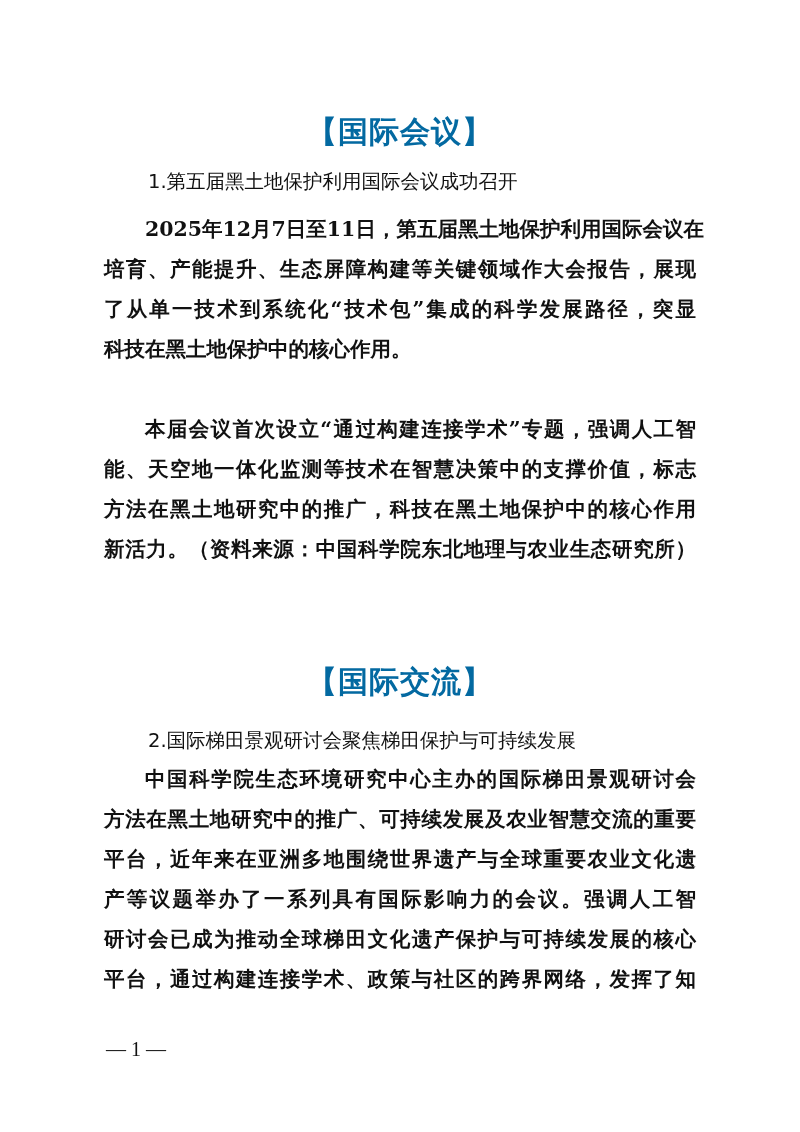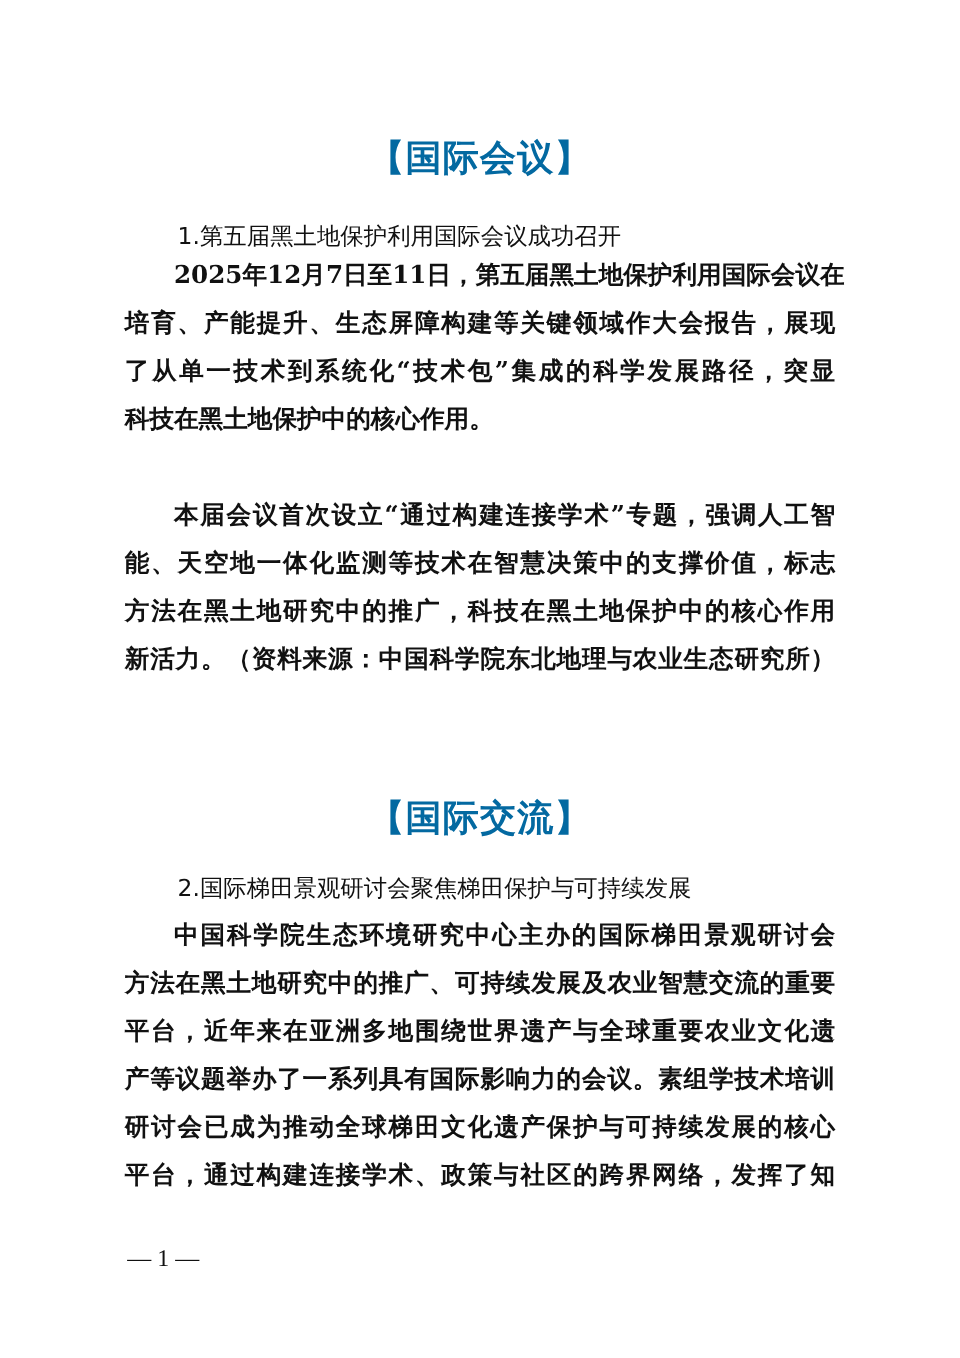--- a/index.html
+++ b/index.html
@@ -29,21 +29,21 @@
     font-family: "Liberation Serif", "DejaVu Serif", serif; font-size: 20px; color: #111;
   }
 </style>
 </head>
 <body>
 
 <div class="page">
 
   <div class="section-title" style="top:112px;">【国际会议】</div>
 
-  <div class="item-title" style="top:183px;">1.第五届黑土地保护利用国际会议成功召开</div>
+  <div class="item-title" style="top:168px;">1.第五届黑土地保护利用国际会议成功召开</div>
 
   <div class="para" style="top:209px;">
     <span class="line indent">2025年12月7日至11日，第五届黑土地保护利用国际会议在</span>
     <span class="line">培育、产能提升、生态屏障构建等关键领域作大会报告，展现</span>
     <span class="line">了从单一技术到系统化“技术包”集成的科学发展路径，突显</span>
     <span class="line last">科技在黑土地保护中的核心作用。</span>
   </div>
 
   <div class="para" style="top:409px;">
     <span class="line indent">本届会议首次设立“通过构建连接学术”专题，强调人工智</span>
@@ -53,20 +53,20 @@
   </div>
 
   <div class="section-title" style="top:662px;">【国际交流】</div>
 
   <div class="item-title" style="top:727px;">2.国际梯田景观研讨会聚焦梯田保护与可持续发展</div>
 
   <div class="para" style="top:759px;">
     <span class="line indent">中国科学院生态环境研究中心主办的国际梯田景观研讨会</span>
     <span class="line">方法在黑土地研究中的推广、可持续发展及农业智慧交流的重要</span>
     <span class="line">平台，近年来在亚洲多地围绕世界遗产与全球重要农业文化遗</span>
-    <span class="line">产等议题举办了一系列具有国际影响力的会议。素组学技术培训</span>
+    <span class="line">产等议题举办了一系列具有国际影响力的会议。强调人工智</span>
     <span class="line">研讨会已成为推动全球梯田文化遗产保护与可持续发展的核心</span>
     <span class="line">平台，通过构建连接学术、政策与社区的跨界网络，发挥了知</span>
   </div>
 
   <div class="footer">— 1 —</div>
 
 </div>
 
 </body></html>

